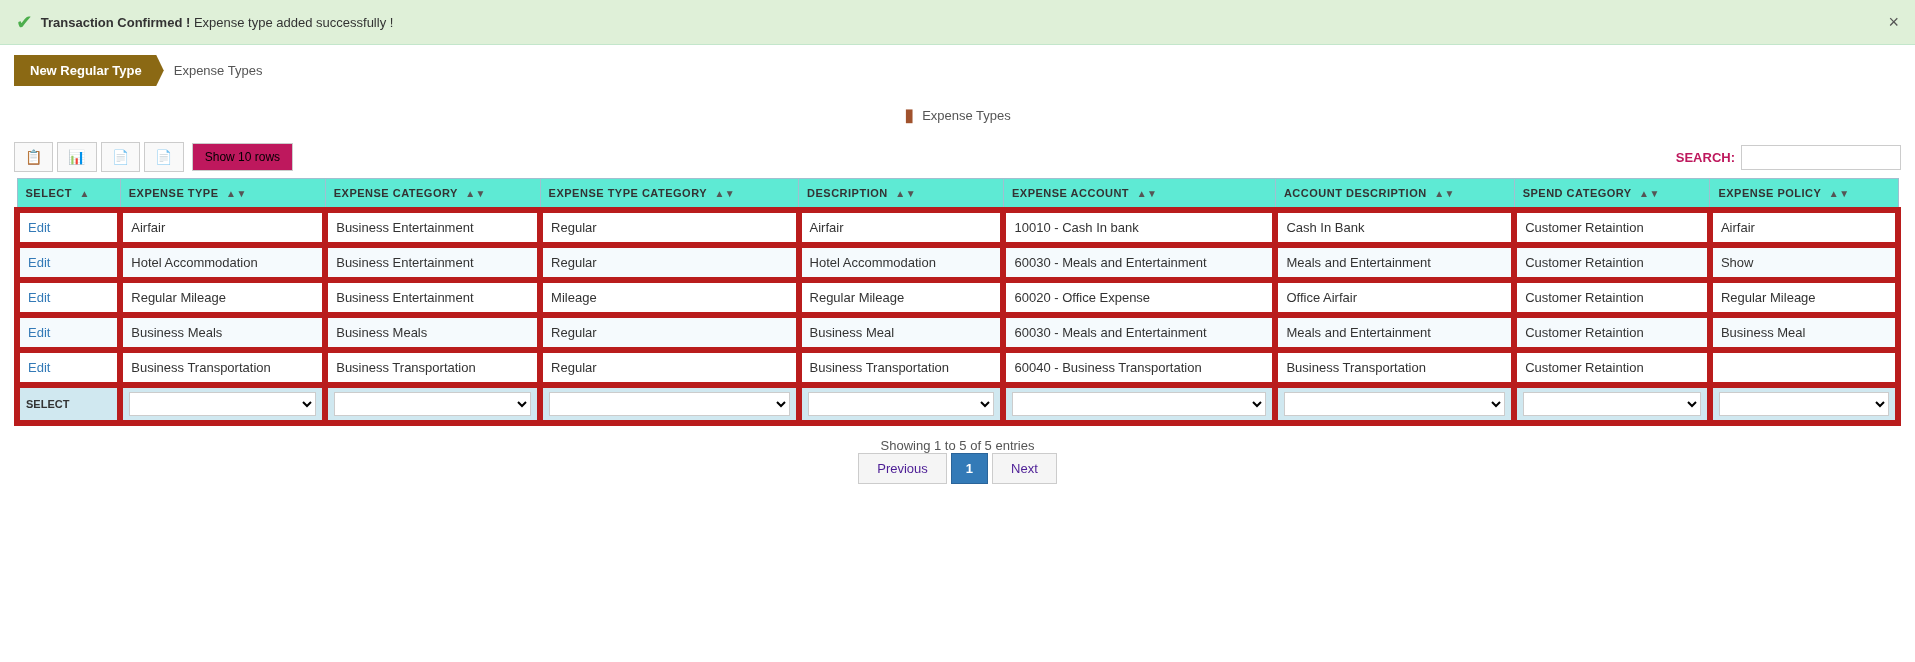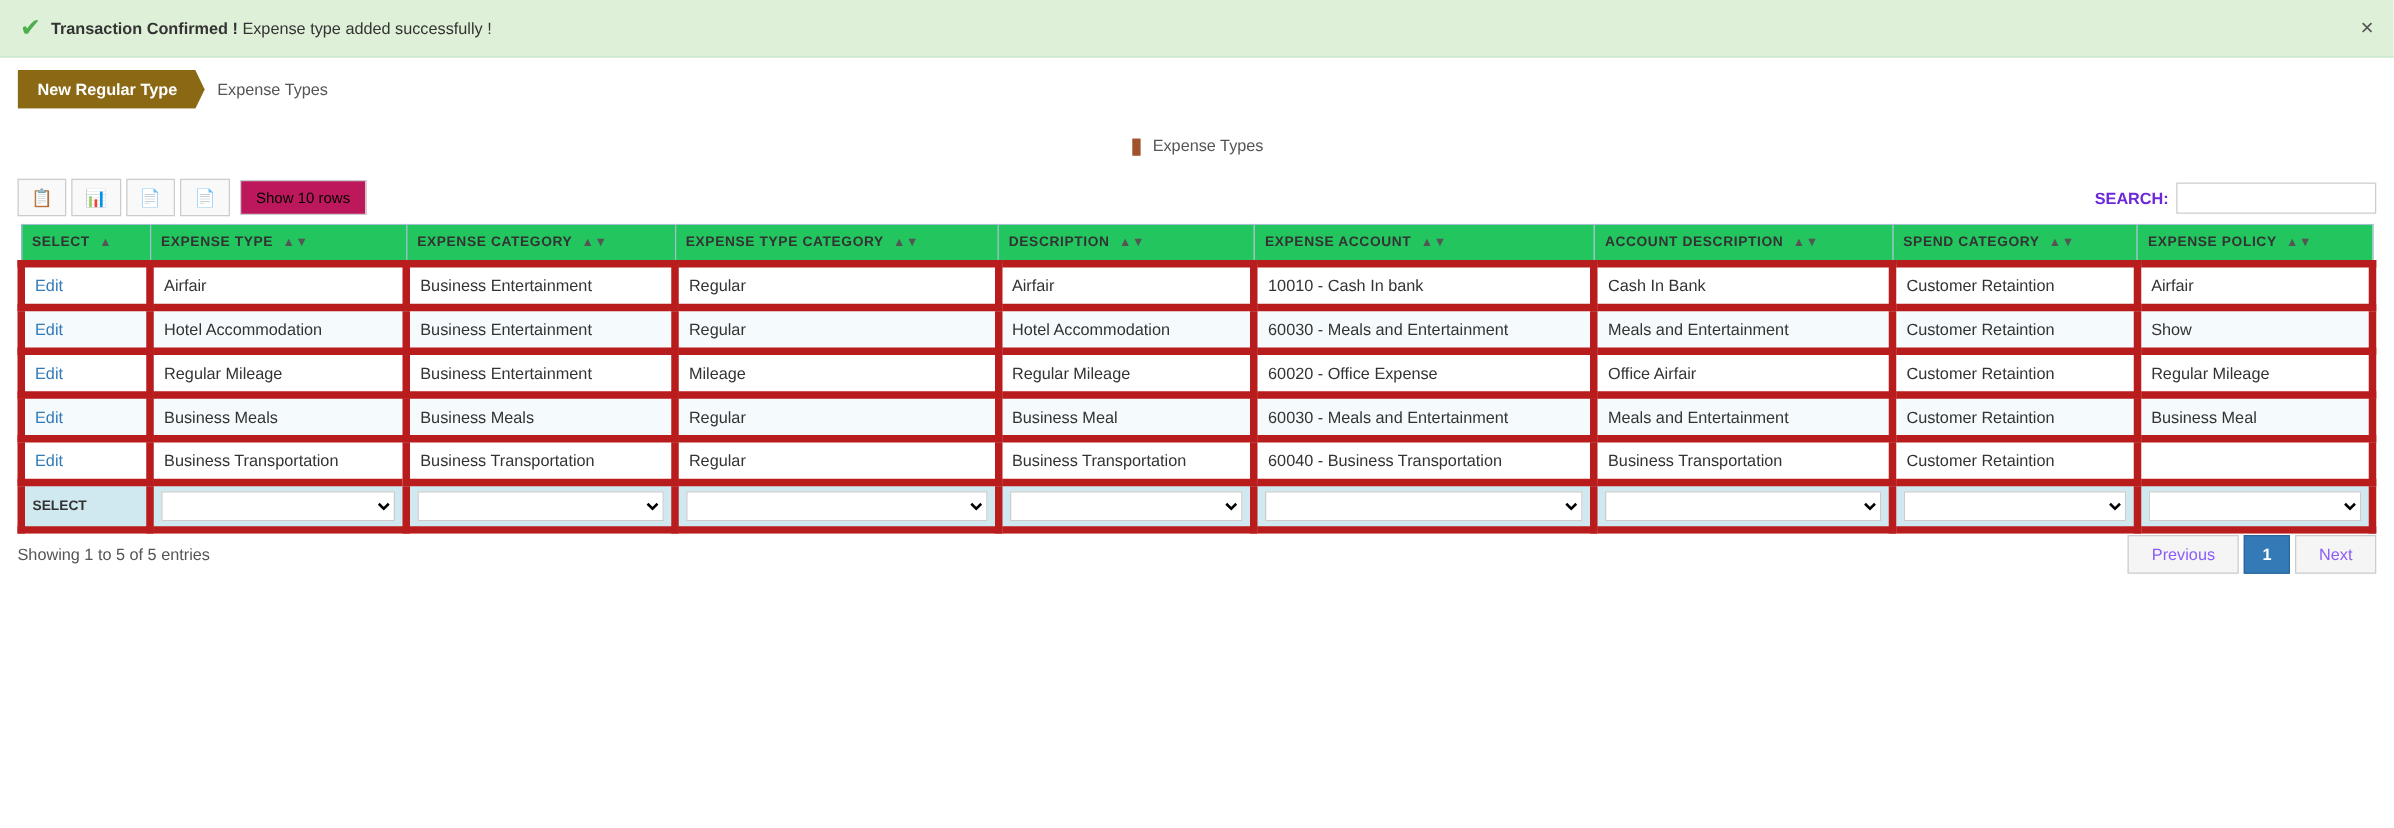--- a/index.html
+++ b/index.html
@@ -70,32 +70,32 @@
       cursor: pointer;
       font-size: 12px;
       margin-left: 4px;
     }
     .search-area {
       margin-left: auto;
       display: flex;
       align-items: center;
       gap: 6px;
     }
-    .search-label { color: #6d28d9; font-weight: bold; }
+    .search-label { color: #be185d; font-weight: bold; }
     .search-input {
       border: 1px solid #ccc;
       padding: 4px 6px;
       width: 160px;
       font-size: 13px;
     }
 
     
     .table-wrapper { padding: 0 14px; overflow-x: auto; }
     table { width: 100%; border-collapse: collapse; }
-    thead tr { background: #22c55e; margin-left: 48px; }
+    thead tr { background: #5eead4; margin-left: 48px; }
     thead th {
       padding: 8px 8px;
       text-align: left;
       font-size: 11px;
       font-weight: bold;
       color: #333;
       border: 1px solid #a0bfd0;
       white-space: nowrap;
       letter-spacing: 0.5px;
       text-transform: uppercase;
@@ -122,31 +122,32 @@
       font-size: 12px;
       background: #fff;
     }
     .filter-row td.select-label { font-weight: bold; font-size: 11px; text-transform: uppercase; color: #333; }
 
     
     .table-footer {
       display: flex;
       align-items: center;
       justify-content: space-between;
-      padding: 1px 14px;
+      padding: 12px 14px;
+      flex-direction: column;
     }
     .showing-text { color: #555; }
     .pagination { display: flex; align-items: center; gap: 4px; }
     .page-btn {
       border: 1px solid #ccc;
       background: #f5f5f5;
       padding: 7px 18px;
       cursor: pointer;
       font-size: 13px;
-      color: #8b5cf6;
+      color: #4c1d95;
     }
     .page-num {
       background: #337ab7;
       color: #fff;
       border: 1px solid #2a6499;
       padding: 7px 14px;
       cursor: pointer;
       font-size: 13px;
       font-weight: bold;
     }

